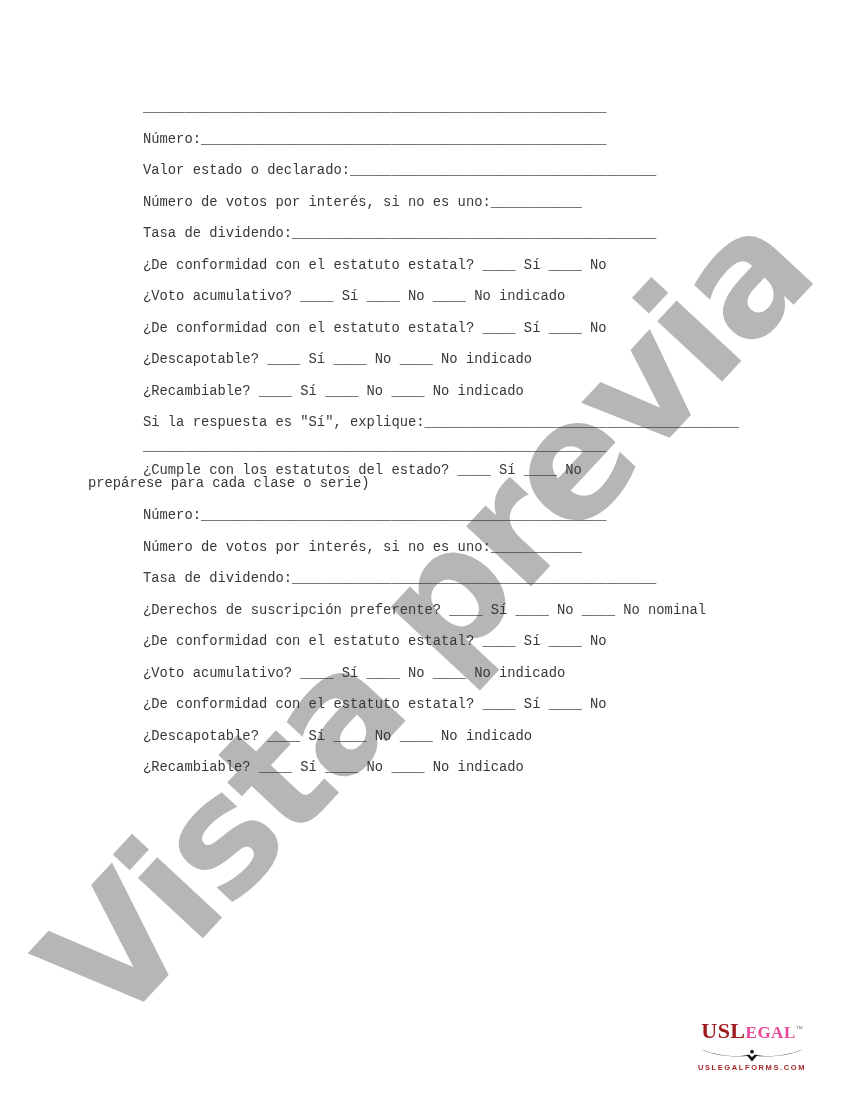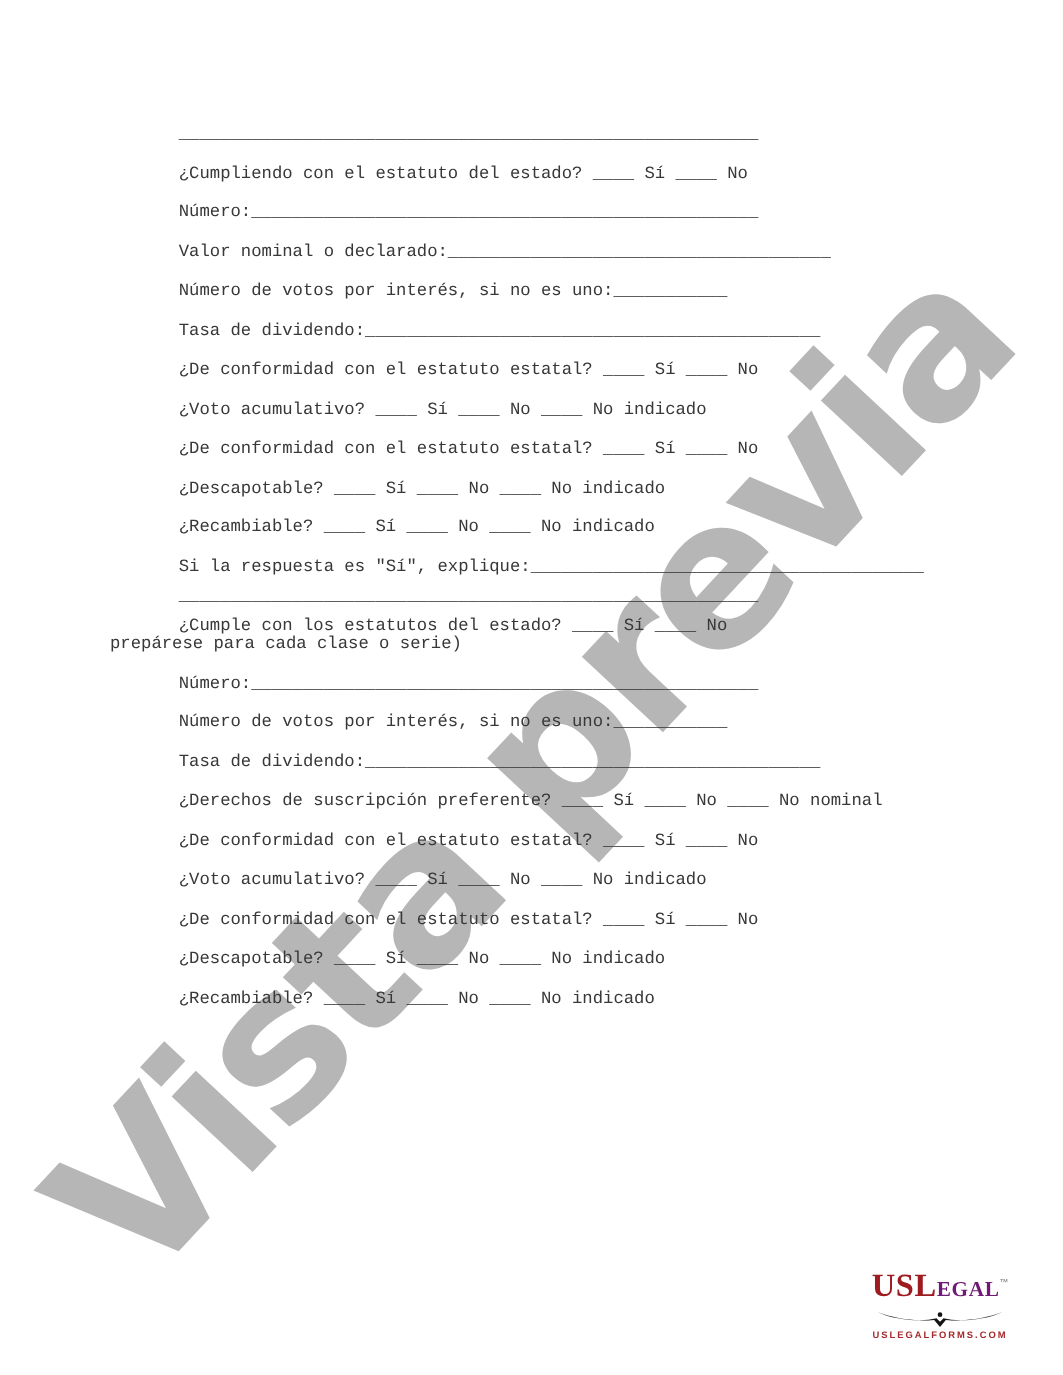--- a/index.html
+++ b/index.html
@@ -17,48 +17,47 @@
   }
   .doc{position:absolute;left:88px;top:92px;right:48px;z-index:2;}
   .ln{line-height:31.5px;padding-left:55px;white-space:pre;}
   .ln.cont{line-height:16px;}
   .ln.wrap{margin-top:-10px;line-height:15px;padding-left:0;}
   .ln.after-wrap{margin-top:9px;}
   .logo{position:absolute;right:38px;bottom:28px;width:120px;text-align:center;z-index:3;}
   .logo-row{white-space:nowrap;line-height:24px;}
   .logo-big{
     font-family:"Liberation Serif","DejaVu Serif",serif;font-weight:bold;
-    font-size:26px;color:#9e1c20;letter-spacing:0.5px;
+    font-size:22px;color:#9e1c20;letter-spacing:0.5px;
   }
   .logo-small{
     font-family:"Liberation Serif","DejaVu Serif",serif;font-weight:bold;
-    font-size:17px;color:#701a75;letter-spacing:0.5px;
+    font-size:17px;color:#ec4899;letter-spacing:0.5px;
   }
   .logo-tm{
     font-family:"Liberation Sans",sans-serif;font-size:7px;color:#777;
     vertical-align:top;position:relative;top:-2px;
   }
   .wings{display:block;margin:1px auto 1px auto;width:112px;height:14px;}
   .logo-url{
     font-family:"Liberation Sans","DejaVu Sans",sans-serif;font-weight:bold;
     font-size:7.5px;letter-spacing:1.6px;color:#a6292c;margin-top:1px;
   }
 </style>
 </head>
 <body>
 
 <div class="page">
 
   <div class="watermark">Vista previa</div>
 
   <div class="doc">
     <div class="ln">________________________________________________________</div>
-    <div class="ln">¿Cumpliendo con el estatuto del estado? ____ Sí ____ No</div>
     <div class="ln">Número:_________________________________________________</div>
-    <div class="ln">Valor nominal o declarado:_____________________________________</div>
+    <div class="ln">Valor estado o declarado:_____________________________________</div>
     <div class="ln">Número de votos por interés, si no es uno:___________</div>
     <div class="ln">Tasa de dividendo:____________________________________________</div>
     <div class="ln">¿De conformidad con el estatuto estatal? ____ Sí ____ No</div>
     <div class="ln">¿Voto acumulativo? ____ Sí ____ No ____ No indicado</div>
     <div class="ln">¿De conformidad con el estatuto estatal? ____ Sí ____ No</div>
     <div class="ln">¿Descapotable? ____ Sí ____ No ____ No indicado</div>
     <div class="ln">¿Recambiable? ____ Sí ____ No ____ No indicado</div>
     <div class="ln">Si la respuesta es "Sí", explique:______________________________________</div>
     <div class="ln cont">________________________________________________________</div>
     <div class="ln">¿Cumple con los estatutos del estado? ____ Sí ____ No</div>

